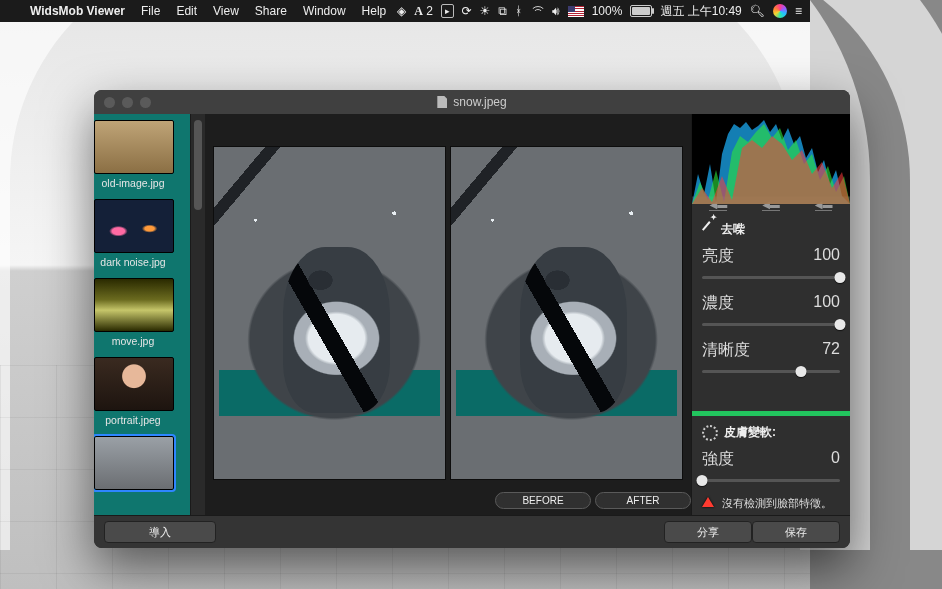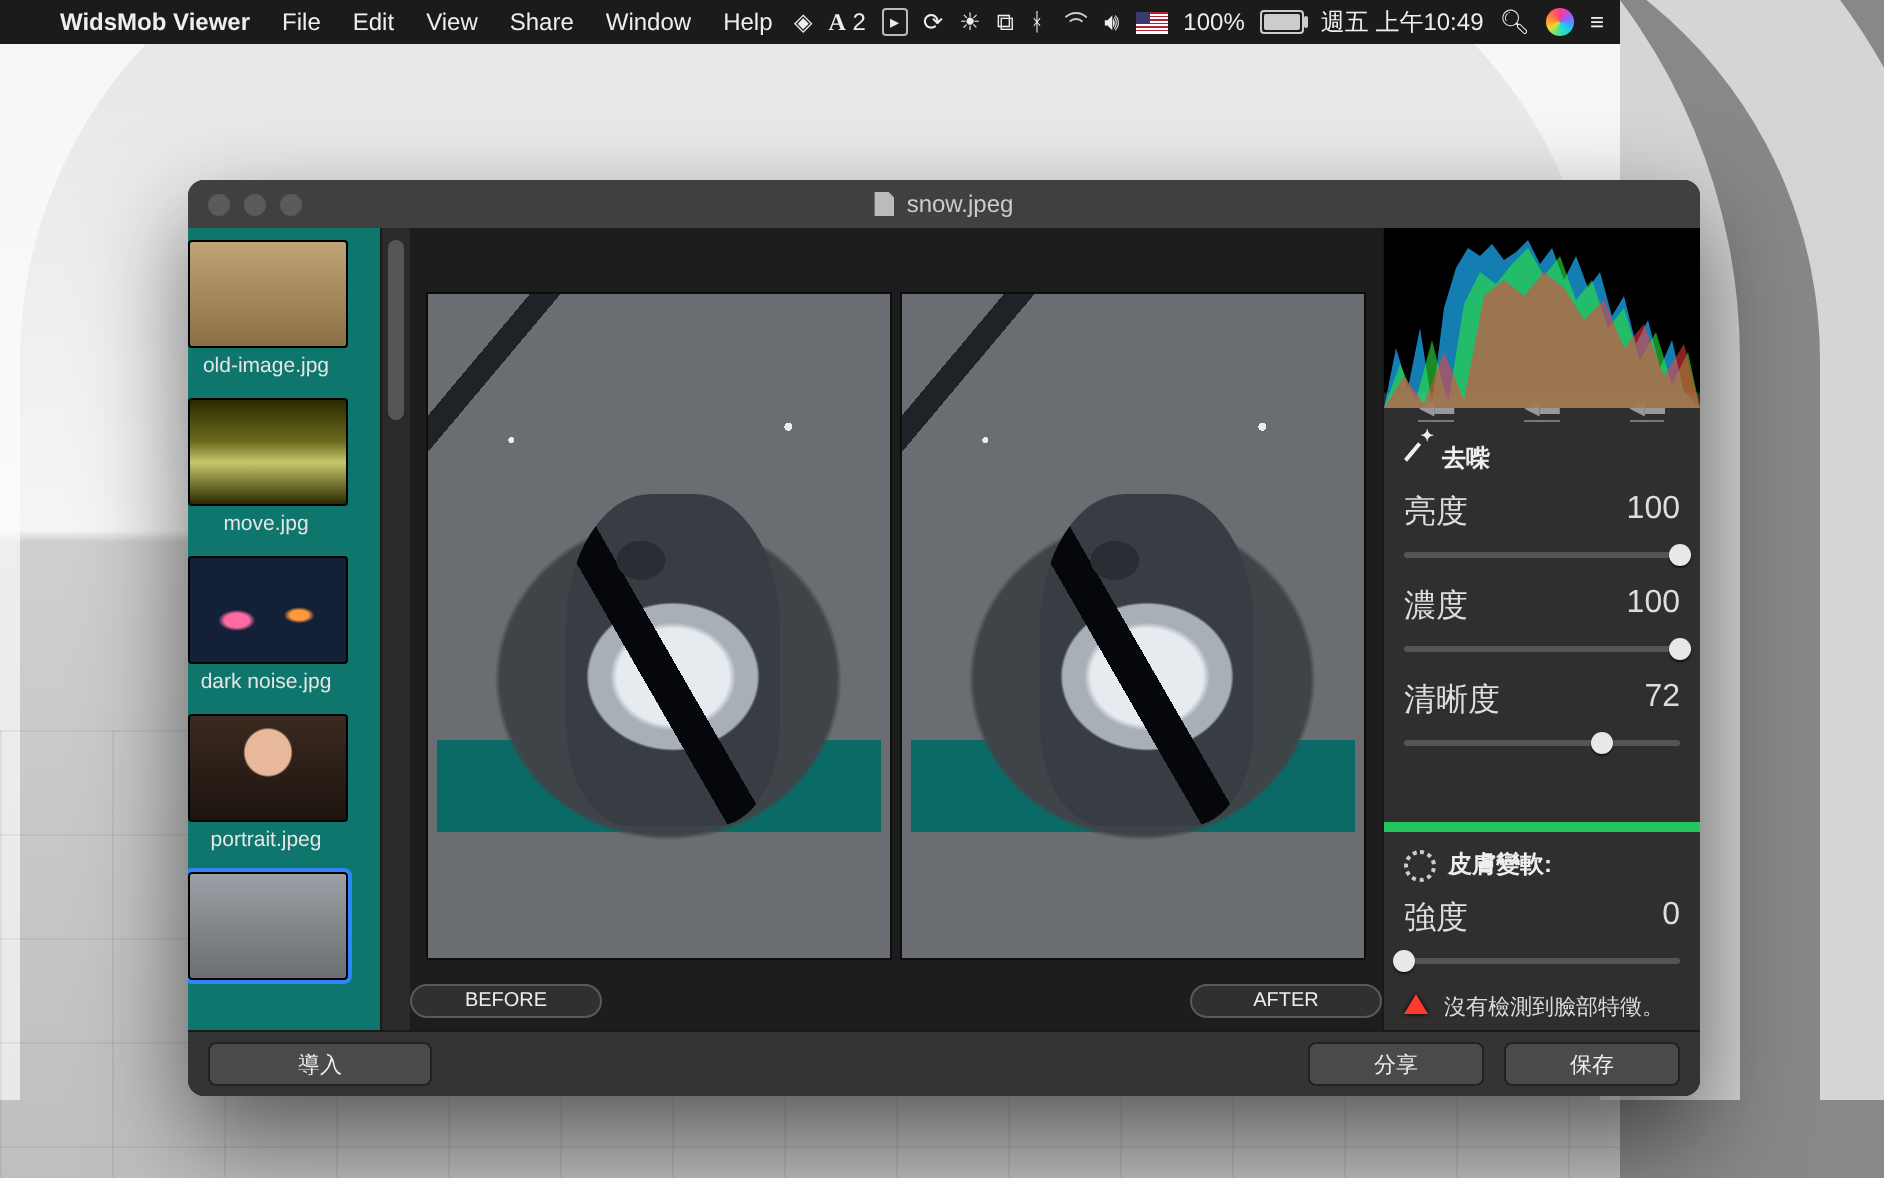--- a/index.html
+++ b/index.html
@@ -68,21 +68,21 @@
       #6a6e72;
     position:relative;}
   .pane::after{content:"";position:absolute;left:30%;top:30%;width:46%;height:50%;
     background:
       radial-gradient(ellipse 20px 16px at 35% 20%, #2d3238 0 60%, transparent 62%),
       linear-gradient(60deg, transparent 0 40%, #0b0d10 40% 50%, transparent 50% 100%),
       radial-gradient(ellipse 70px 60px at 50% 55%, #e1e6ea 0 40%, #a6adb4 45% 60%, #3a4046 62% 100%);
     filter:contrast(1.05);
     border-radius:40% 40% 30% 30%;
     }
-  .beforeafter{display:flex;justify-content:space-between;gap:14px;padding:8px 0 6px;}
+  .beforeafter{display:flex;justify-content:flex-end;gap:4px;padding:8px 0 6px;}
   .ba-btn{min-width:74px;text-align:center;font-size:10px;color:#eee;background:#303030;border:1px solid #5a5a5a;border-radius:10px;padding:2px 10px;cursor:pointer;}
 
   
   .rpanel{width:158px;background:#2f2f2f;border-left:1px solid #191919;display:flex;flex-direction:column;padding:0 0 0;}
   .histogram{height:90px;border-bottom:1px solid #191919;position:relative;background:#000;}
   .histogram svg{position:absolute;inset:0;}
   .hist-arrows{height:18px;display:flex;justify-content:space-around;align-items:center;color:#999;background:#2f2f2f;font-size:10px;}
   .hist-arrows span{border-bottom:1px solid #777;}
 
   .section{padding:8px 10px 4px;text-align:center;}
@@ -95,21 +95,21 @@
   .ctrl{margin-bottom:10px;}
   .ctrl .row{display:flex;justify-content:space-between;font-size:16px;color:#ddd;margin-bottom:4px;}
   .slider{position:relative;height:12px;}
   .slider .track{position:absolute;left:0;right:0;top:5px;height:3px;background:#555;border-radius:2px;}
   .slider .knob{position:absolute;top:1px;width:11px;height:11px;background:#e8e8e8;border-radius:50%;box-shadow:0 1px 1px rgba(0,0,0,.6);transform:translateX(-50%);}
 
   .warn{display:flex;align-items:flex-start;gap:8px;font-size:11px;color:#ddd;margin-top:6px;}
   .warn .tri{width:0;height:0;border-left:6px solid transparent;border-right:6px solid transparent;border-bottom:10px solid #ff3b30;margin-top:1px;filter:drop-shadow(0 0 1px #000);}
 
   
-  .footer{height:32px;background:#343434;border-top:1px solid #1a1a1a;display:flex;align-items:center;padding:0 10px;gap:10px;}
+  .footer{height:32px;background:#343434;border-top:1px solid #1a1a1a;display:flex;align-items:center;padding:0 10px;}
   .footer .spacer{flex:1}
   .fbtn{min-width:86px;height:20px;background:#4a4a4a;border:1px solid #222;border-radius:4px;color:#eee;font-size:11px;display:flex;align-items:center;justify-content:center;cursor:pointer;}
   .fbtn.import{min-width:110px;}
 
   
   .wifi{width:14px;height:10px;position:relative;display:inline-block;}
   .wifi::before{content:"";position:absolute;left:0;top:0;width:14px;height:14px;border:1.5px solid #ccc;border-radius:50%;clip-path:polygon(0 0,100% 0,50% 50%);}
   .wifi::after{content:"";position:absolute;left:3px;top:3px;width:8px;height:8px;border:1.5px solid #ccc;border-radius:50%;clip-path:polygon(0 0,100% 0,50% 50%);}
 </style>
 </head>
@@ -171,26 +171,26 @@
     </div>
 
     <div class="body">
 
       <div class="sidebar" id="sidebar">
           <div class="thumb">
             <div class="timg oldimg"></div>
             <span class="tlabel">old-image.jpg</span>
           </div>
           <div class="thumb">
+            <div class="timg darknoise"></div>
+            <span class="tlabel">dark noise.jpg</span>
+          </div>
+          <div class="thumb">
             <div class="timg move"></div>
             <span class="tlabel">move.jpg</span>
-          </div>
-          <div class="thumb">
-            <div class="timg darknoise"></div>
-            <span class="tlabel">dark noise.jpg</span>
           </div>
           <div class="thumb">
             <div class="timg portrait"></div>
             <span class="tlabel">portrait.jpeg</span>
           </div>
           <div class="thumb sel">
             <div class="timg snow"></div>
           </div>
         </div>
       <div class="scrollgutter">

